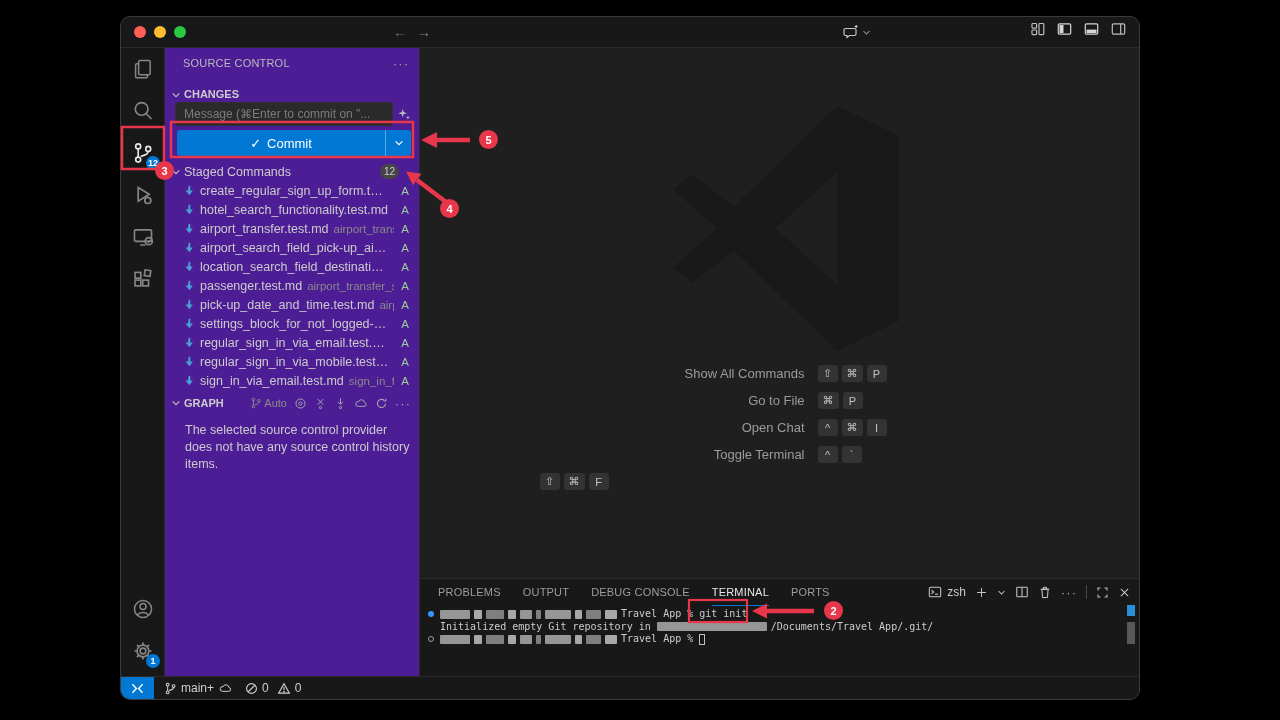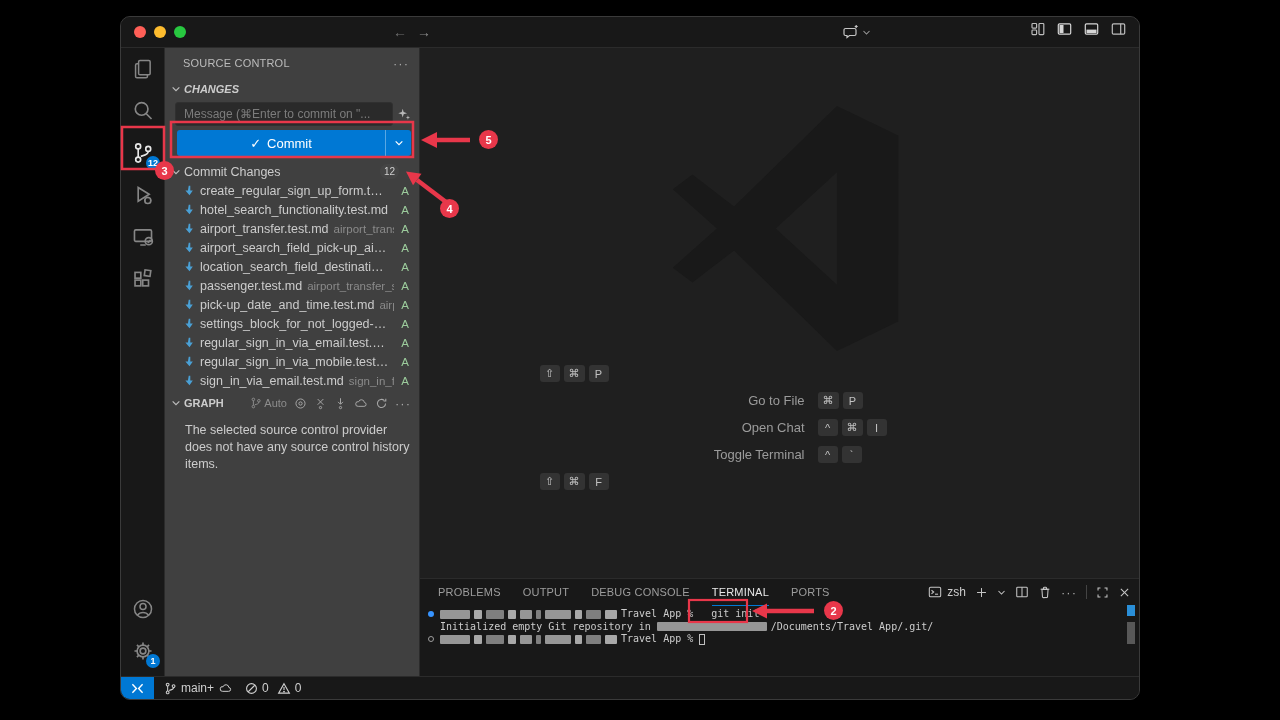--- a/index.html
+++ b/index.html
@@ -24,26 +24,26 @@
   
   .bodyrow{flex:1;display:flex;min-height:0;}
   .activitybar{width:43px;background:#181818;border-right:1px solid #2b2b2b;display:flex;
     flex-direction:column;align-items:center;flex:0 0 43px;}
   .ab-item{width:43px;height:42px;display:flex;align-items:center;justify-content:center;position:relative;color:#868686;}
   .ab-item.active{color:#e7e7e7;}
   .ab-badge{position:absolute;right:4px;bottom:4px;min-width:14px;height:14px;border-radius:8px;background:#0078d4;
     color:#fff;font-size:9px;font-weight:bold;display:flex;align-items:center;justify-content:center;padding:0 2px;box-sizing:border-box;}
   .ab-spacer{flex:1;}
   
-  .sidebar{width:254px;background:#404040;border-right:1px solid #2b2b2b;flex:0 0 254px;
+  .sidebar{width:254px;background:#4c1d95;border-right:1px solid #2b2b2b;flex:0 0 254px;
     display:flex;flex-direction:column;color:#cccccc;min-height:0;}
   .sb-header{height:30px;display:flex;align-items:center;padding:0 10px 0 18px;font-size:11px;color:#bbbbbb;}
   .sb-header .ttl{flex:1;letter-spacing:.2px;}
   .sb-more{color:#a9a9a9;font-size:13px;letter-spacing:1px;}
-  .sec-row{height:22px;display:flex;align-items:center;gap:3px;padding-left:6px;font-size:11px;font-weight:bold;color:#cccccc;font-style:italic;}
+  .sec-row{height:22px;display:flex;align-items:flex-end;gap:3px;padding-left:6px;font-size:11px;font-weight:bold;color:#cccccc;}
   .chev{width:10px;height:10px;flex:0 0 10px;}
   .msg-row{display:flex;align-items:center;margin:2px 8px 0 10px;gap:4px;justify-content:flex-end;}
   .msg-input{flex:1;height:24px;background:#2a2a2a;border:1px solid #303030;border-radius:3px;color:#cccccc;
     font-size:12px;padding:0 8px;box-sizing:border-box;outline:none;}
   .msg-input::placeholder{color:#7c7c7c;}
   .commit-btn{margin:4px 8px 0 12px;height:26px;background:#0078d4;border-radius:3px;display:flex;align-items:center;
     color:#ffffff;font-size:13px;overflow:hidden;}
   .commit-main{flex:1;display:flex;align-items:center;justify-content:center;gap:6px;height:100%;}
   .commit-drop{width:25px;height:100%;display:flex;align-items:center;justify-content:center;border-left:1px solid rgba(255,255,255,.35);}
   .staged-row{height:19px;display:flex;align-items:center;gap:3px;padding:0 20px 0 6px;font-size:12.5px;margin-top:6px;}
@@ -80,21 +80,21 @@
   .ptools{flex:1;display:flex;align-items:center;justify-content:flex-end;gap:9px;color:#c5c5c5;}
   .zsh{display:flex;align-items:center;gap:5px;font-size:12px;color:#cccccc;}
   .pt-sep{width:1px;height:14px;background:#444;}
   .term{margin-top:3px;padding-left:8px;font-family:"DejaVu Sans Mono",monospace;font-size:10px;color:#cccccc;line-height:12.5px;}
   .tline{display:flex;align-items:center;height:12.5px;white-space:pre;}
   .tbullet{width:6px;height:6px;border-radius:50%;background:#3794ff;margin-right:6px;flex:0 0 6px;}
   .tbullet.hollow{background:transparent;border:1px solid #9d9d9d;box-sizing:border-box;}
   .redact{display:inline-block;height:9px;border-radius:1px;margin-right:4px;background:#969696;}
   .redact:nth-child(odd){background:#a8a8a8;}
   .redact.dim{background:#7f7f7f;}
-  .cmd{margin-left:18px;}
+  .cmd{margin-left:6px;}
   .cursorbox{display:inline-block;width:6px;height:11px;border:1px solid #bfbfbf;margin-left:6px;box-sizing:border-box;}
   .l2indent{padding-left:12px;}
   .scroll-blue{position:absolute;right:4px;top:26px;width:8px;height:11px;background:#2a8fd8;}
   .scroll-thumb{position:absolute;right:4px;top:43px;width:8px;height:22px;background:#585858;}
   
   .statusbar{height:22px;background:#181818;border-top:1px solid #2b2b2b;display:flex;align-items:center;
     color:#cfcfcf;font-size:12px;flex:0 0 22px;}
   .remote{width:33px;height:22px;background:#0078d4;display:flex;align-items:center;justify-content:center;}
   .sb-item{display:flex;align-items:center;gap:4px;padding:0 6px;height:100%;}
   .sb-right{flex:1;display:flex;align-items:center;justify-content:flex-end;height:100%;}
@@ -253,21 +253,21 @@
           <div class="commit-drop">
             <svg class="icon" width="10" height="10" viewBox="0 0 12 12" fill="none" stroke="#fff" stroke-width="1.4">
                 <polyline points="2,4 6,8 10,4"></polyline>
               </svg>
           </div>
         </div>
         <div class="staged-row">
           <svg class="chev icon" viewBox="0 0 12 12" fill="none" stroke="#bdbdbd" stroke-width="1.4">
               <polyline points="2,4 6,8 10,4"></polyline>
             </svg>
-          <span class="lbl">Commit Changes</span>
+          <span class="lbl">Staged Commands</span>
           <span class="badge-pill">12</span>
         </div>
         <div class="filelist">
           <div class="frow">
               <svg class="mdicon icon" width="11" height="11" viewBox="0 0 14 14" fill="#4aa0d5">
                 <path d="M6 1 h2 v6 h3.2 L7 13 1.8 7 H5 Z"></path>
               </svg>
               <span class="fname">create_regular_sign_up_form.test.md</span>
               <span class="fdesc"></span>
               <span class="fstat">A</span>
@@ -396,20 +396,21 @@
         <div class="graph-empty">The selected source control provider does not have any source control history items.</div>
       </div>
 
       <div class="main">
         <div class="editor">
           <svg class="watermark" viewBox="0 0 100 100">
             <path fill="#191919" fill-rule="evenodd" d="M71 0 L96 12 L96 88 L71 100 L29 59 L12 72 L4 66 L22 50 L4 34 L12 28 L29 41 Z M71 27 L46 50 L71 73 Z"></path>
           </svg>
           <div class="shortcuts">
             <div class="sc-row">
+              <span class="sc-label">Show All Commands</span>
               <span class="sc-keys">
                   <span class="keycap">⇧</span>
                   <span class="keycap">⌘</span>
                   <span class="keycap">P</span>
                 </span>
             </div>
             <div class="sc-row">
               <span class="sc-label">Go to File</span>
               <span class="sc-keys">
                   <span class="keycap">⌘</span>

